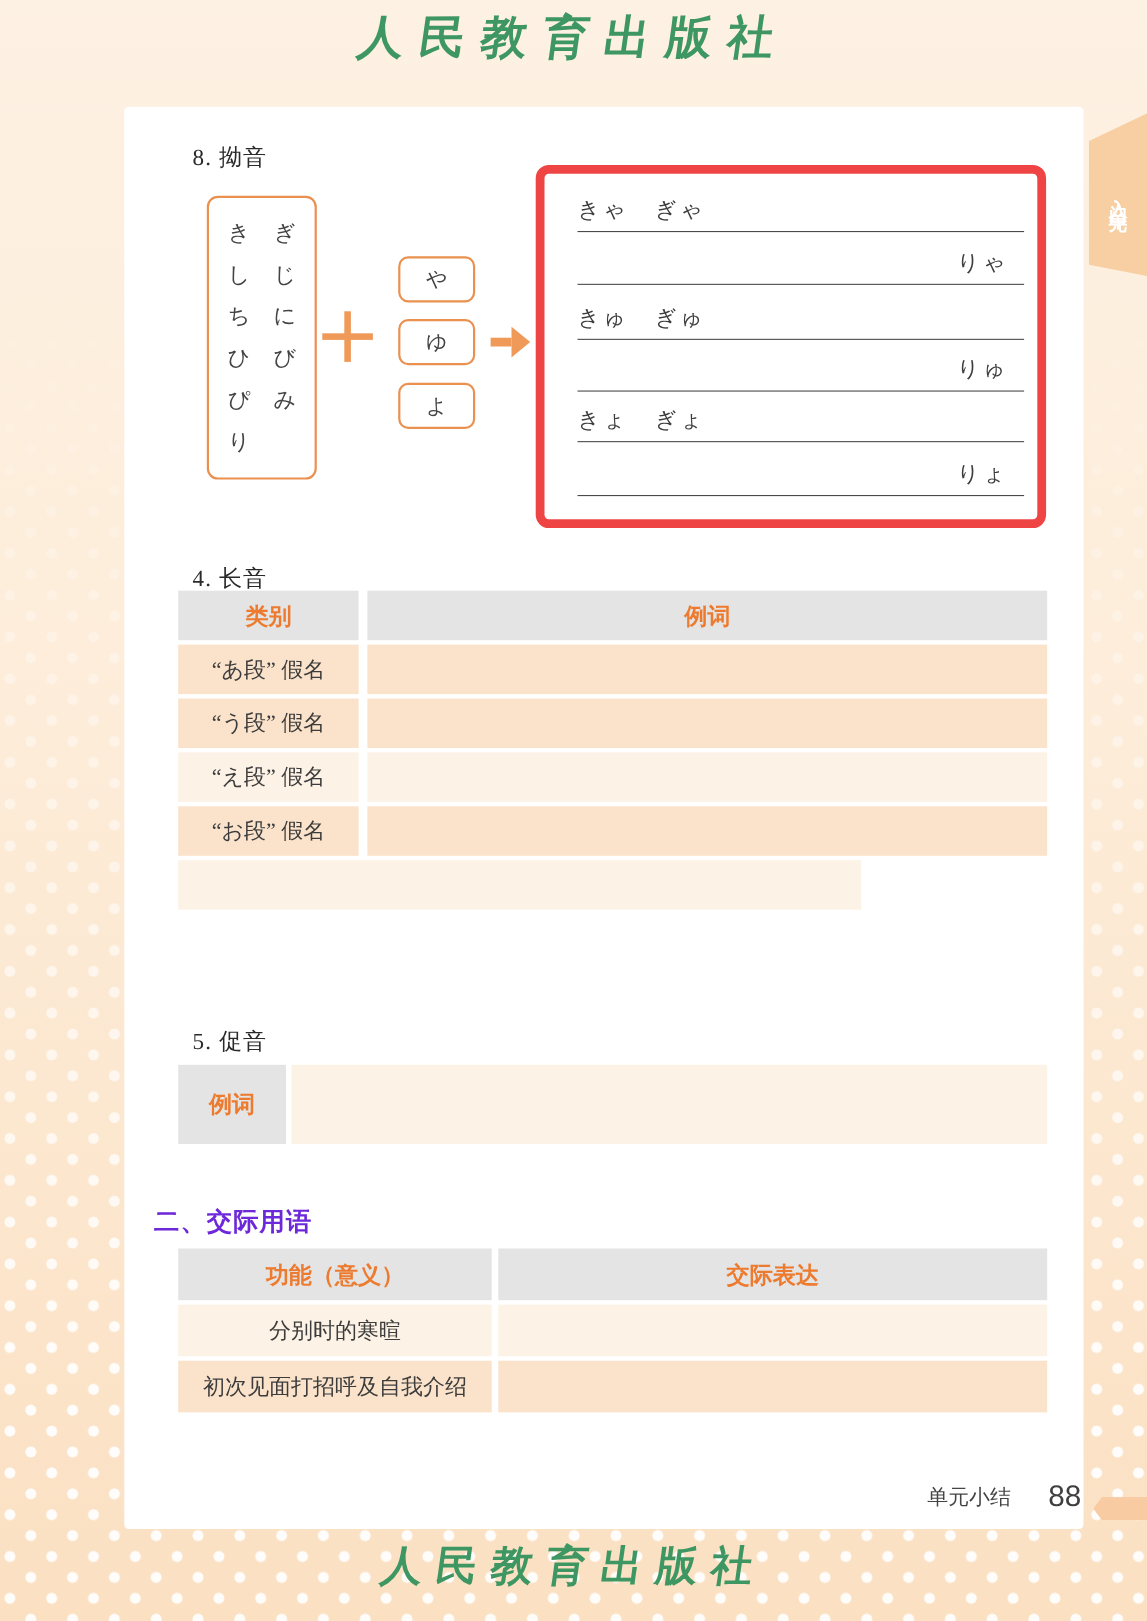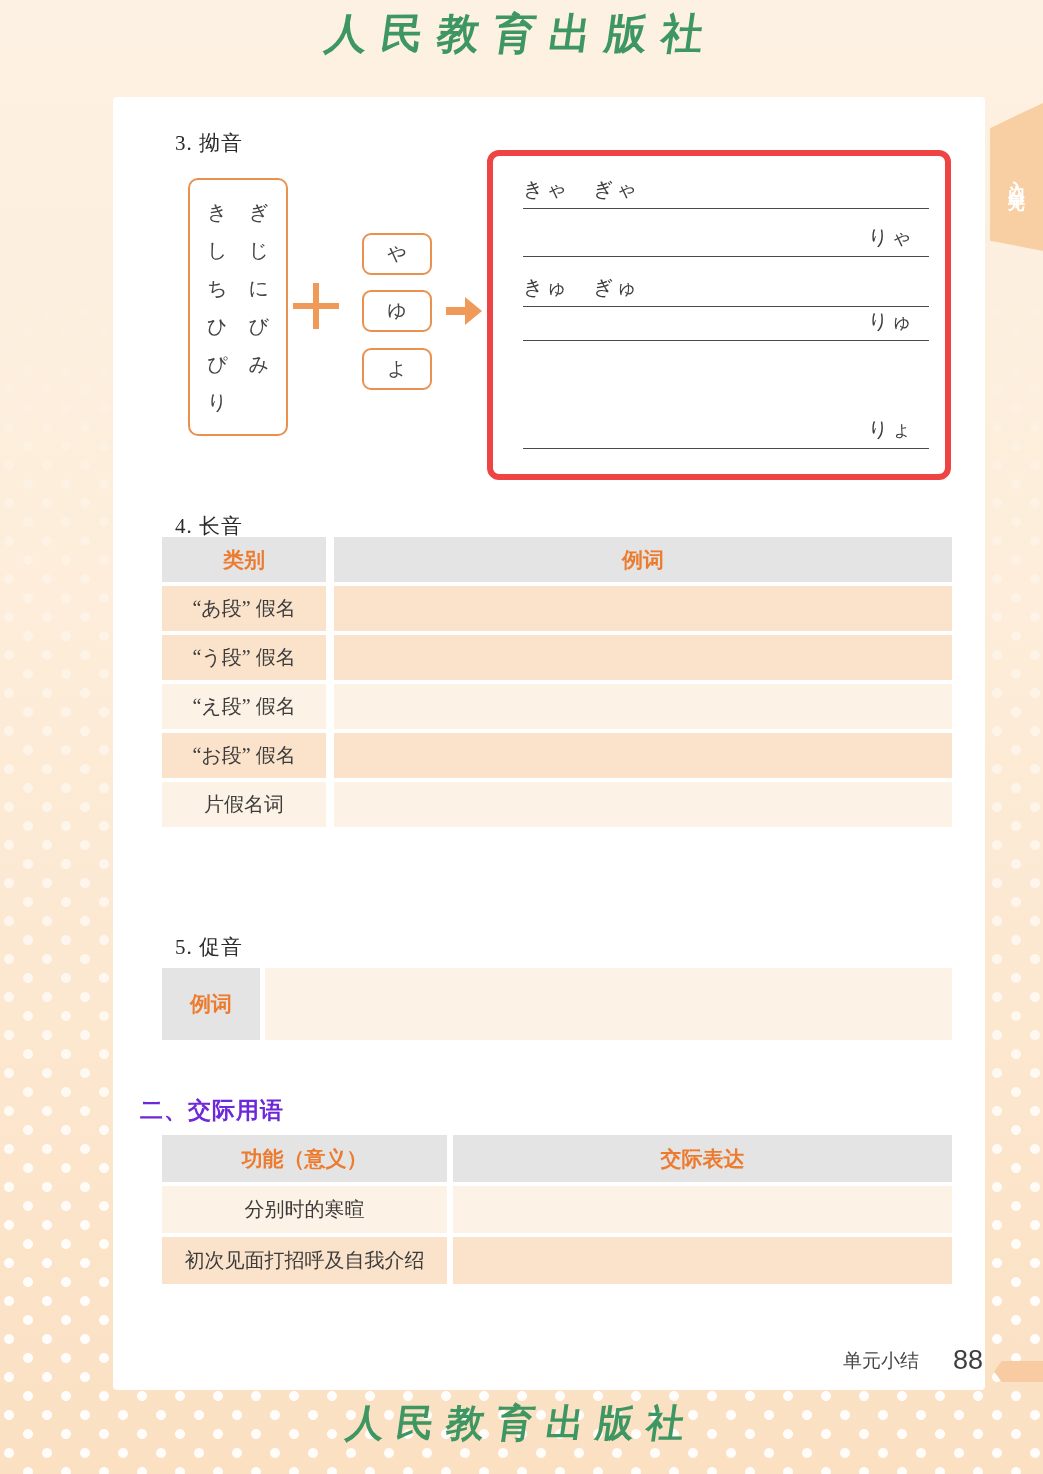--- a/index.html
+++ b/index.html
@@ -62,29 +62,29 @@
     display:flex;align-items:center;justify-content:center;
     font-size:19px;color:#444;
   }
   .mod-1{top:136px}.mod-2{top:193px}.mod-3{top:251px}
   .arrow-right-icon{position:absolute;left:333px;top:200px;width:36px;height:28px;}
   .arrow-right-icon .tail{position:absolute;left:0;top:10px;width:19px;height:8px;background:#f09a5a;}
   .arrow-right-icon .head{position:absolute;left:19px;top:0;width:0;height:0;
     border-left:17px solid #f09a5a;border-top:14px solid transparent;border-bottom:14px solid transparent;}
   .result-box{
     position:absolute;left:374px;top:53px;width:464px;height:330px;
-    border:6px solid #ef4444;border-radius:12px;box-sizing:border-box;
+    border:8px solid #ef4444;border-radius:12px;box-sizing:border-box;
   }
   .res-line{
     position:absolute;left:30px;width:406px;height:36px;
     border-bottom:1.5px solid #4a4a4a;
     font-size:20px;line-height:34px;color:#3d3d3d;letter-spacing:3px;
   }
   .res-line.right{text-align:right;padding-right:14px;width:392px;}
-  .rl-1{top:16px}.rl-2{top:64px}.rl-3{top:114px}.rl-4{top:148px}.rl-5{top:207px}.rl-6{top:256px}
+  .rl-1{top:16px}.rl-2{top:64px}.rl-3{top:114px}.rl-4{top:161px}.rl-5{top:207px}.rl-6{top:256px}
 
   
   .tbl{position:absolute;left:49px;width:790px;}
   .t-row{display:flex;margin-bottom:4px;}
   .t-cell{display:flex;align-items:center;justify-content:center;box-sizing:border-box;}
   .t-head{background:#e4e4e4;color:#ed7b2f;font-weight:bold;font-size:21px;}
   .bg-dark{background:#fbe3cb;}
   .bg-light{background:#fdf2e6;}
   .t-label{font-size:20px;color:#3c3c3c;font-family:Liberation Serif, serif;}
 
@@ -119,21 +119,21 @@
 <div class="dots"></div>
 
 <div class="logo logo-top">人民教育出版社</div>
 
 <div class="side-tab">
   <span>入门单元</span>
 </div>
 
 <div class="card">
 
-  <div class="sec-heading h-serif" style="left:62px;top:32px;">3. 拗音</div>
+  <div class="sec-heading h-serif" style="left:62px;top:32px;">8. 拗音</div>
 
   <div class="kana-box h-serif">
     <div class="kana-row">
       <span>き</span>
       <span>ぎ</span>
     </div>
     <div class="kana-row">
       <span>し</span>
       <span>じ</span>
     </div>
@@ -164,20 +164,21 @@
   <div class="arrow-right-icon">
     <div class="tail"></div>
     <div class="head"></div>
   </div>
 
   <div class="result-box">
     <div class="res-line rl-1 h-serif">きゃ　ぎゃ</div>
     <div class="res-line rl-2 right h-serif">りゃ</div>
     <div class="res-line rl-3 h-serif">きゅ　ぎゅ</div>
     <div class="res-line rl-4 right h-serif">りゅ</div>
+    <div class="res-line rl-5 h-serif">きょ　ぎょ</div>
     <div class="res-line rl-6 right h-serif">りょ</div>
   </div>
 
   <div class="sec-heading h-serif" style="left:62px;top:415px;">4. 长音</div>
 
   <div class="tbl tbl-choon">
     <div class="t-row">
       <div class="t-cell t-head c1">类别</div>
       <div class="t-cell t-head c2">例词</div>
     </div>
@@ -191,21 +192,20 @@
     </div>
     <div class="t-row">
       <div class="t-cell bg-light c1 t-label">“え段” 假名</div>
       <div class="t-cell bg-light c2"></div>
     </div>
     <div class="t-row">
       <div class="t-cell bg-dark c1 t-label">“お段” 假名</div>
       <div class="t-cell bg-dark c2"></div>
     </div>
     <div class="t-row">
-      <div class="t-cell bg-light c1 t-label">片假名词</div>
       <div class="t-cell bg-light c2"></div>
     </div>
   </div>
 
   <div class="sec-heading h-serif" style="left:62px;top:836px;">5. 促音</div>
 
   <div class="tbl tbl-sokuon">
     <div class="t-row">
       <div class="t-cell t-head c1">例词</div>
       <div class="t-cell bg-light c2"></div>

